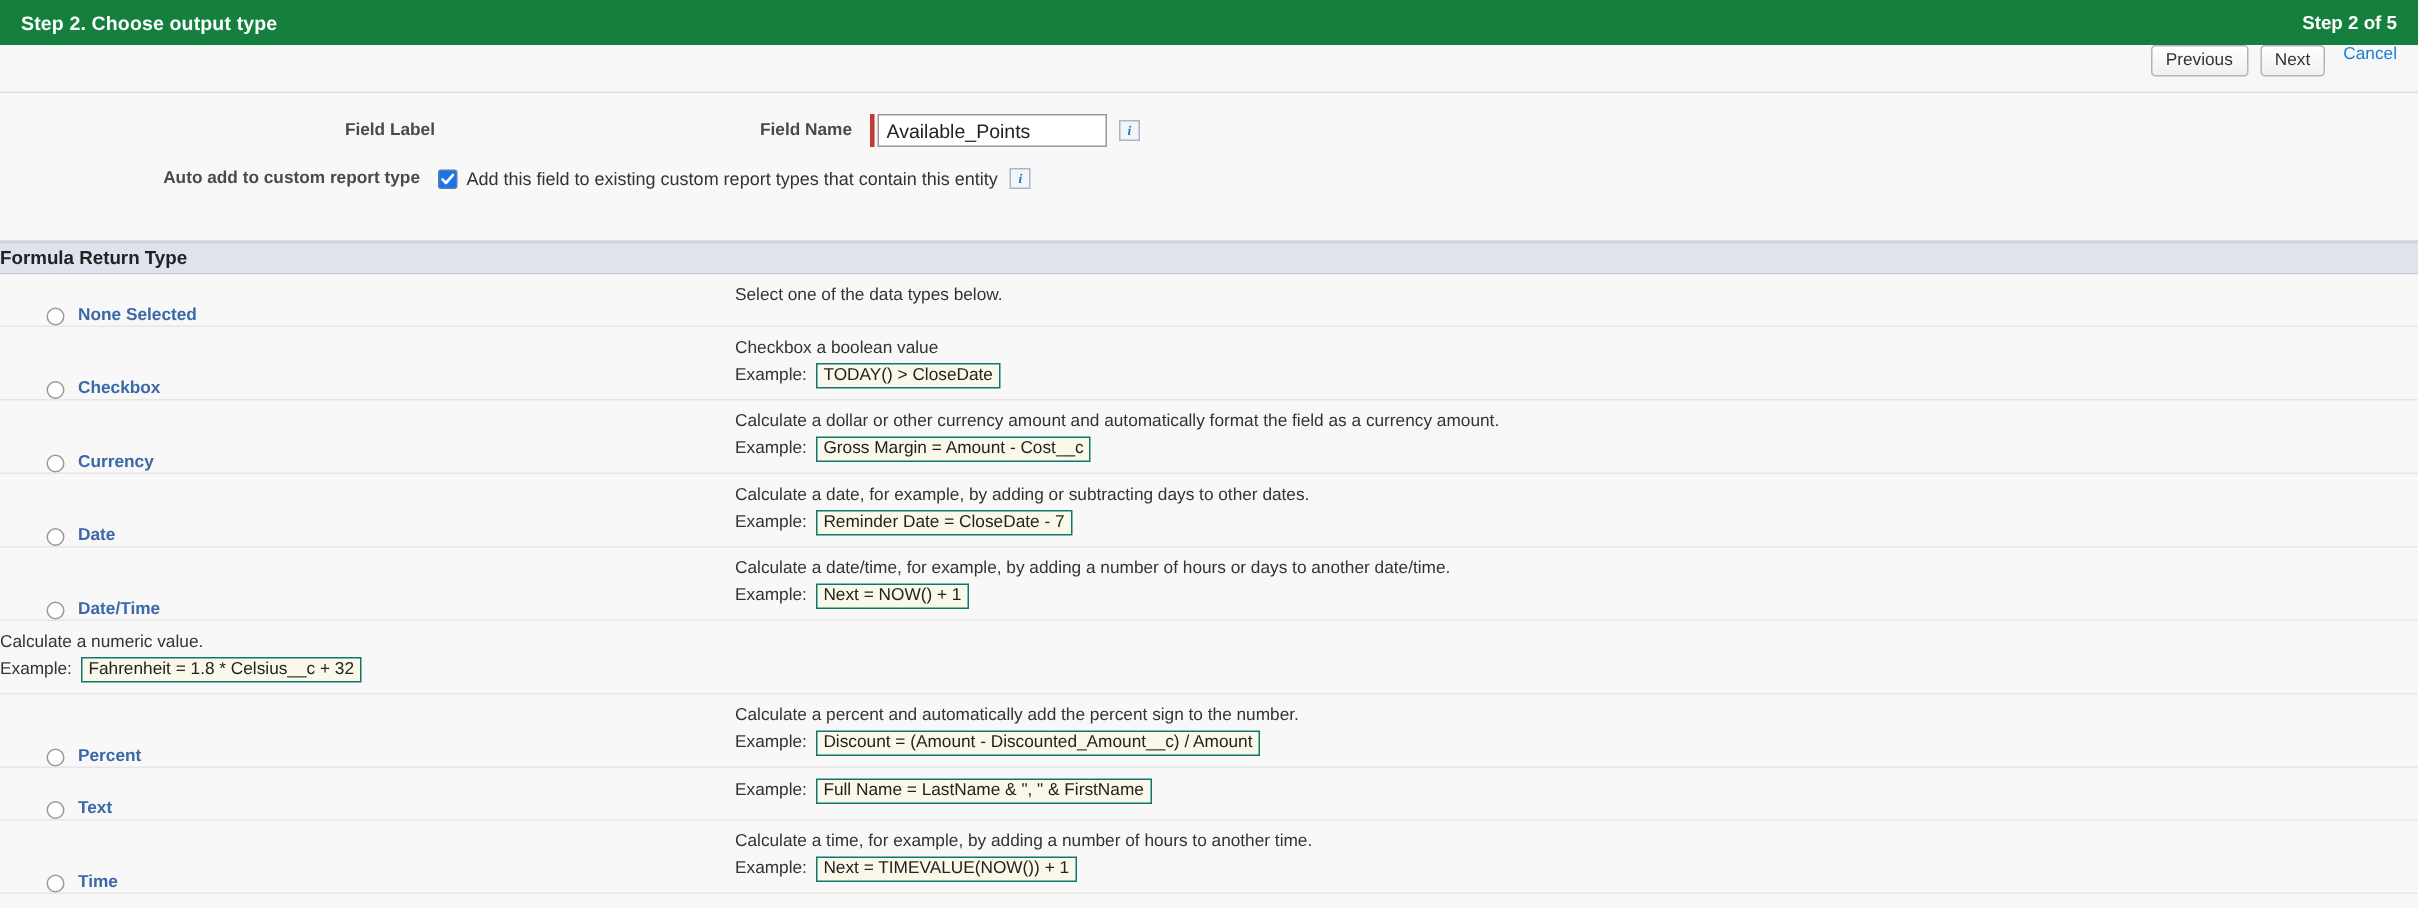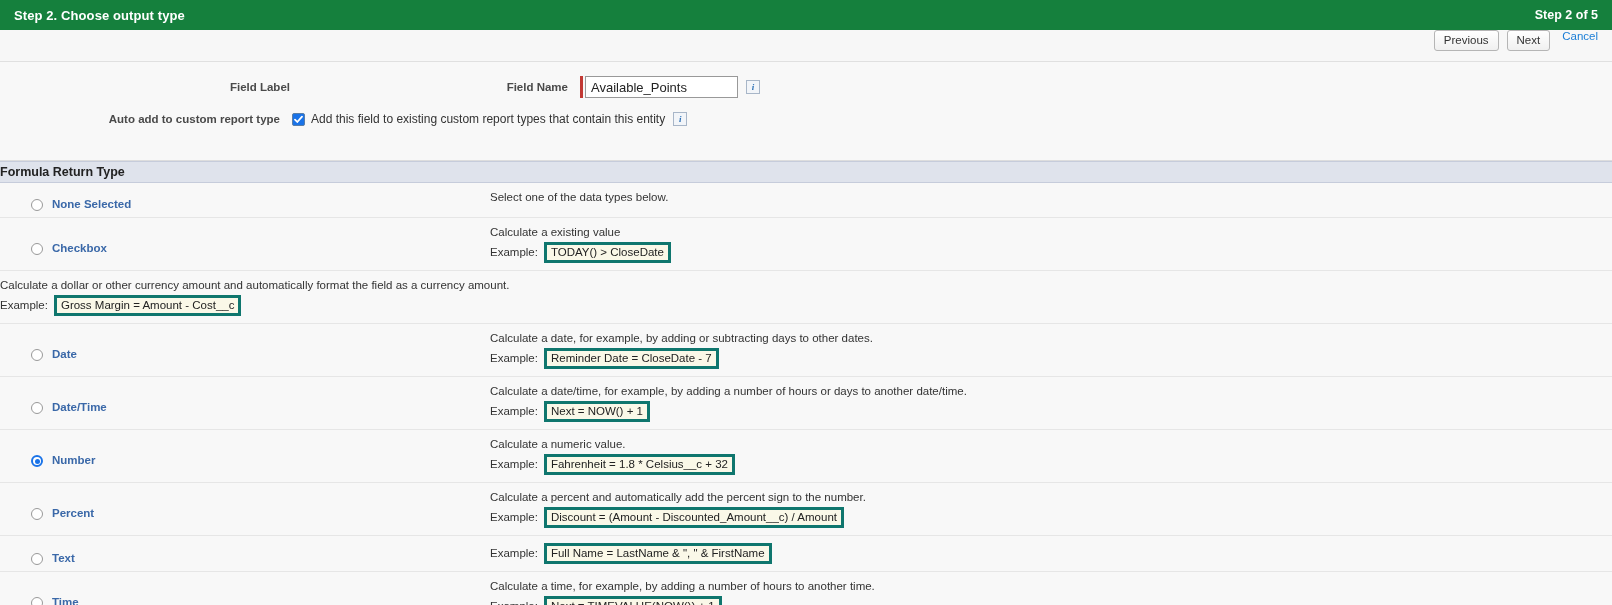--- a/index.html
+++ b/index.html
@@ -179,21 +179,21 @@
     display: flex;
     border-bottom: 1px solid #e6e6e6;
     min-height: 35px;
     box-sizing: border-box;
   }
 
   .type-left {
     width: 490px;
     flex: 0 0 490px;
     display: flex;
-    align-items: center;
+    align-items: flex-end;
     padding: 9px 0 0 31px;
     box-sizing: border-box;
   }
   .type-right {
     flex: 1;
     padding: 7px 0 7px 0;
     box-sizing: border-box;
   }
 
   .radio {
@@ -242,21 +242,21 @@
     display: flex;
     align-items: center;
     font-size: 11.5px;
     color: #333333;
     line-height: 15px;
   }
   .example-word { margin-right: 6px; }
   .code-box {
     display: inline-block;
     background: #faf8e8;
-    border: 3px solid #0f766e;
+    border: 1px solid #0f766e;
     padding: 0px 4px 1px 4px;
     font-size: 11.5px;
     color: #222222;
     line-height: 14px;
     white-space: nowrap;
   }
 
   
   .options-row {
     display: flex;
@@ -320,28 +320,32 @@
         <div class="type-right">
           <div class="desc-line">Select one of the data types below.</div>
         </div>
       </div>
       <div class="type-row">
         <div class="type-left">
           <span class="radio"></span>
           <span class="radio-label">Checkbox</span>
         </div>
         <div class="type-right">
-          <div class="desc-line">Calculate a existing value</div>
+          <div class="desc-line">Checkbox a boolean value</div>
           <div class="example-line">
             <span class="example-word">Example:</span>
             <span class="code-box">TODAY() &gt; CloseDate</span>
           </div>
         </div>
       </div>
       <div class="type-row">
+        <div class="type-left">
+          <span class="radio"></span>
+          <span class="radio-label">Currency</span>
+        </div>
         <div class="type-right">
           <div class="desc-line">Calculate a dollar or other currency amount and automatically format the field as a currency amount.</div>
           <div class="example-line">
             <span class="example-word">Example:</span>
             <span class="code-box">Gross Margin = Amount - Cost__c</span>
           </div>
         </div>
       </div>
       <div class="type-row">
         <div class="type-left">
@@ -363,26 +367,20 @@
         </div>
         <div class="type-right">
           <div class="desc-line">Calculate a date/time, for example, by adding a number of hours or days to another date/time.</div>
           <div class="example-line">
             <span class="example-word">Example:</span>
             <span class="code-box">Next = NOW() + 1</span>
           </div>
         </div>
       </div>
       <div class="type-row">
-        <div class="type-left">
-          <span class="radio selected">
-            <span class="dot"></span>
-          </span>
-          <span class="radio-label">Number</span>
-        </div>
         <div class="type-right">
           <div class="desc-line">Calculate a numeric value.</div>
           <div class="example-line">
             <span class="example-word">Example:</span>
             <span class="code-box">Fahrenheit = 1.8 * Celsius__c + 32</span>
           </div>
         </div>
       </div>
       <div class="type-row">
         <div class="type-left">

